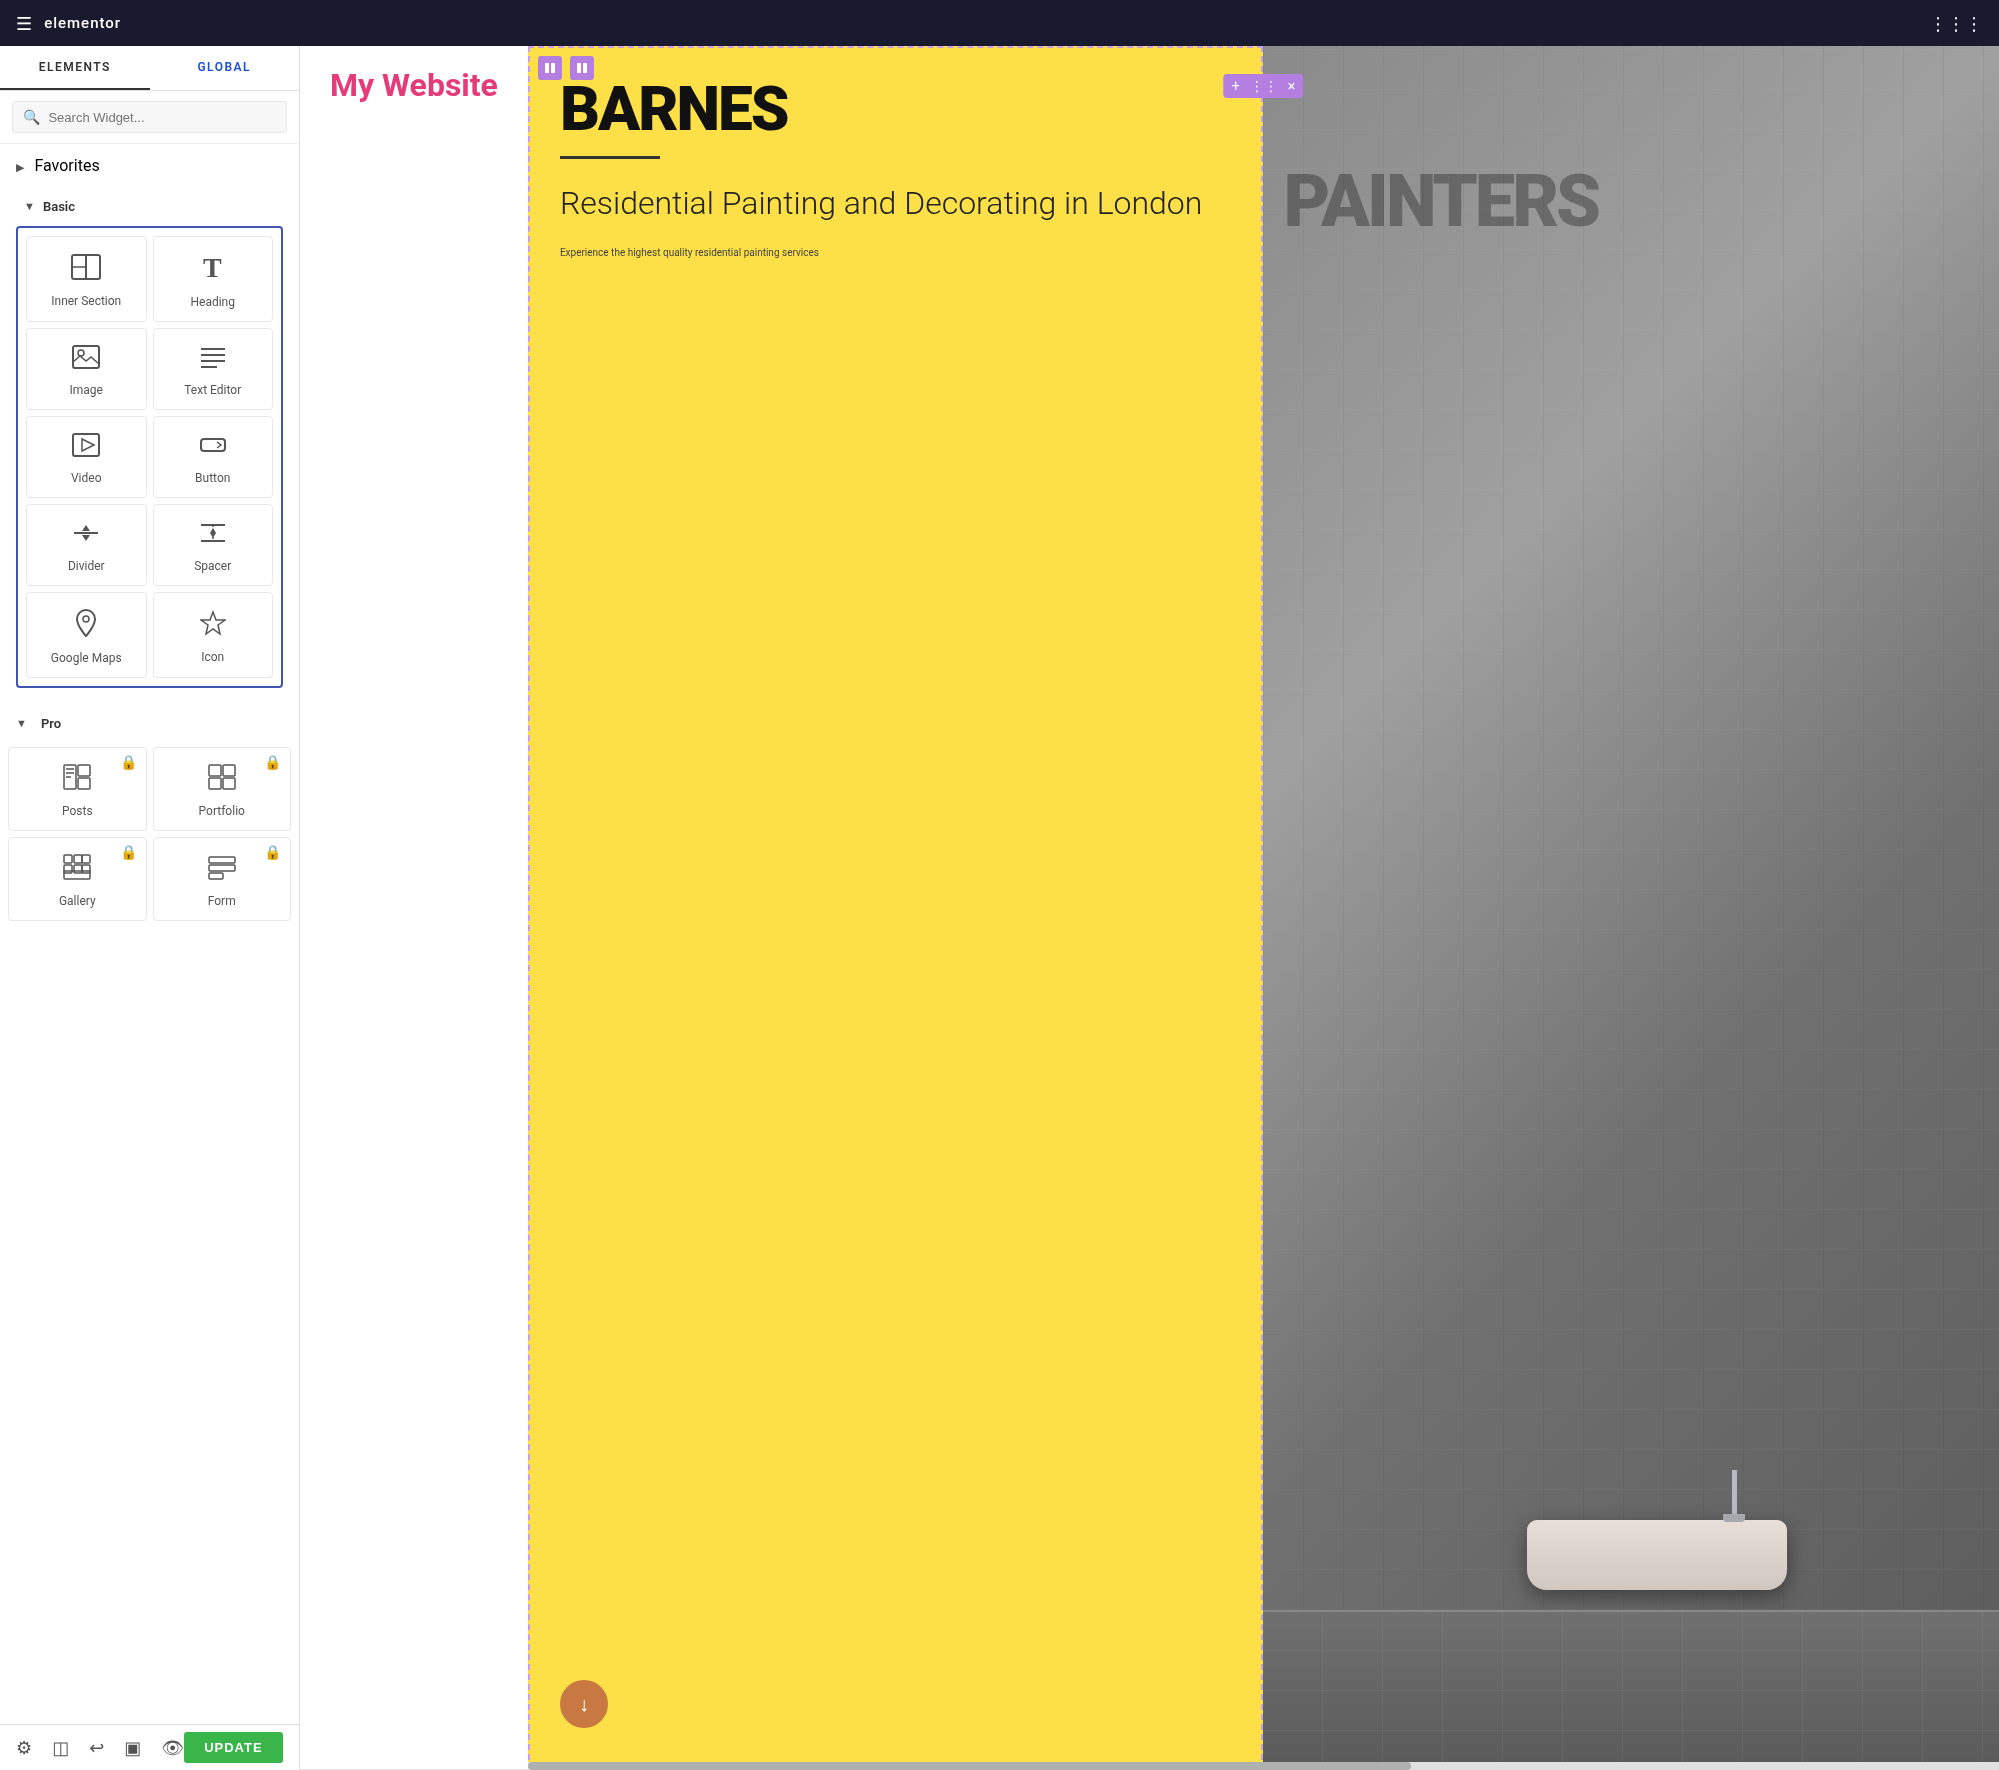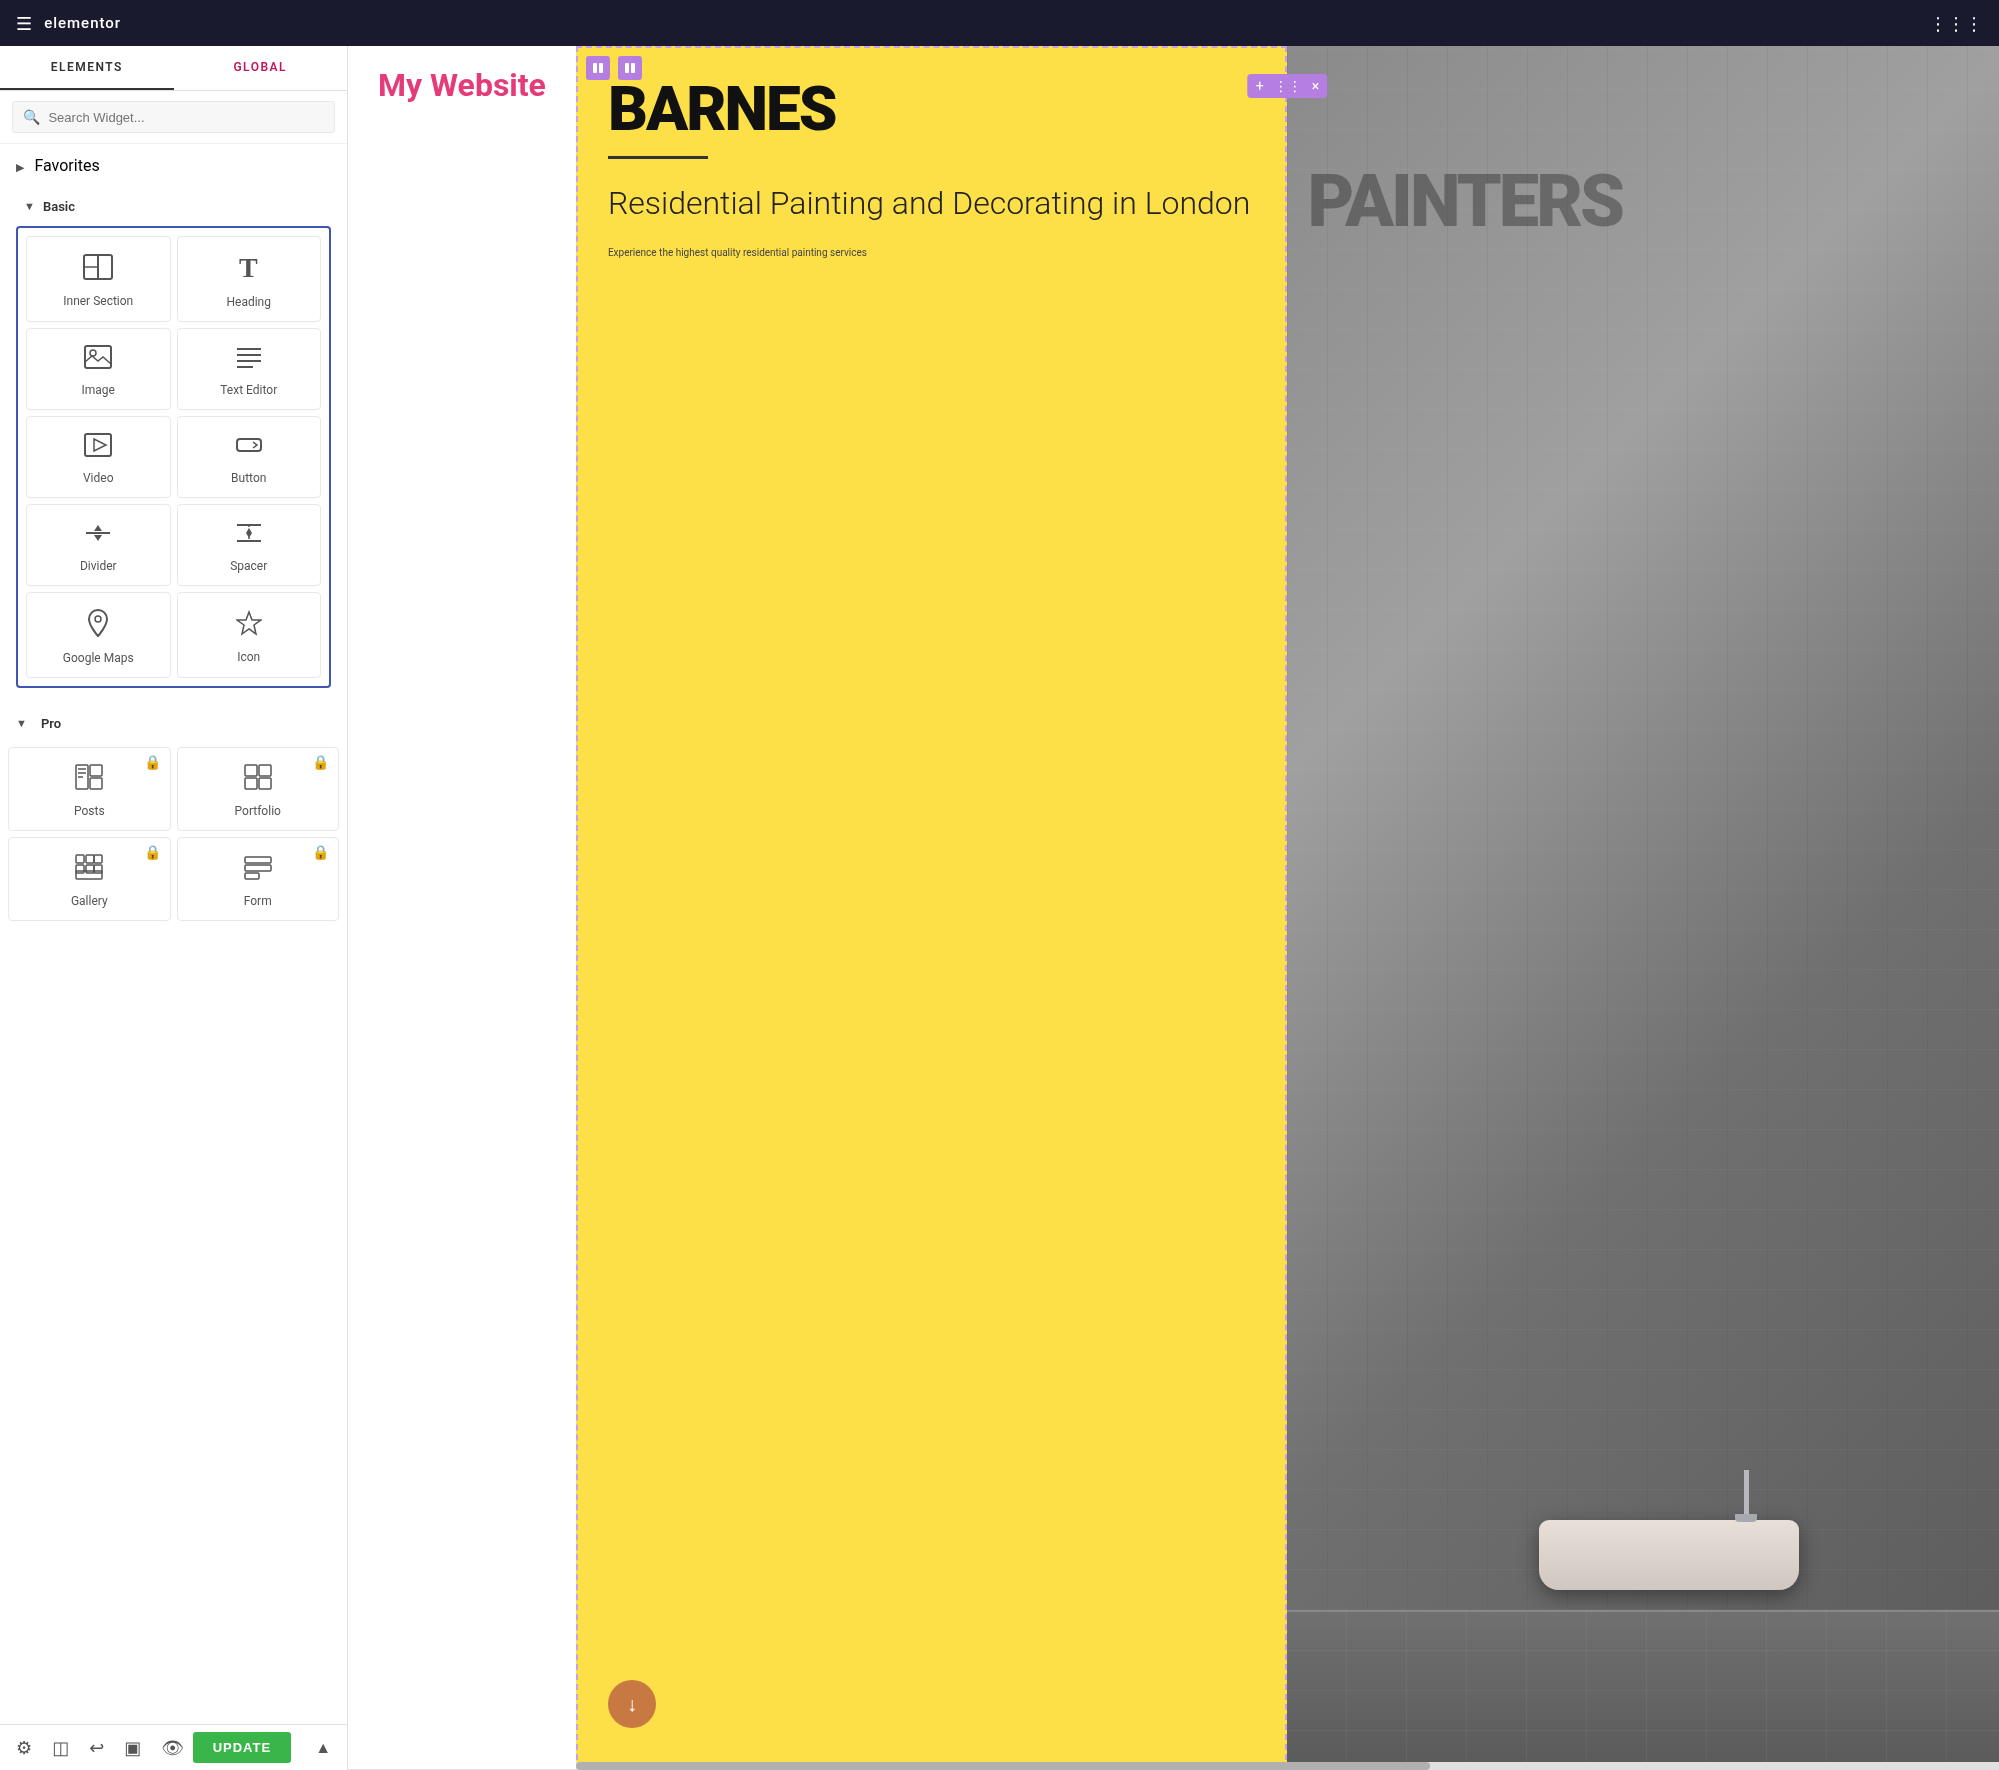--- a/index.html
+++ b/index.html
@@ -13,29 +13,29 @@
     .top-bar-left { display: flex; align-items: center; gap: 12px; }
     .hamburger-icon { color: #fff; font-size: 18px; cursor: pointer; }
     .top-bar-title { color: #fff; font-size: 15px; font-weight: 500; letter-spacing: 1px; }
     .grid-icon { color: #fff; font-size: 18px; cursor: pointer; }
 
     
     .main-layout { display: flex; flex: 1; overflow: hidden; }
 
     
     .sidebar {
-      width: 348px; background: #fff; display: flex; flex-direction: column;
+      width: 300px; background: #fff; display: flex; flex-direction: column;
       border-right: 1px solid #e0e0e0; flex-shrink: 0; overflow: hidden;
     }
 
     
     .sidebar-tabs { display: flex; border-bottom: 1px solid #e0e0e0; }
     .sidebar-tab {
       flex: 1; text-align: center; padding: 14px 0; font-size: 12px;
-      font-weight: 600; letter-spacing: 1.5px; cursor: pointer; color: #be185d;
+      font-weight: 600; letter-spacing: 1.5px; cursor: pointer; color: #1d4ed8;
       border-bottom: 2px solid transparent;
     }
     .sidebar-tab.active { color: #333; border-bottom: 2px solid #333; }
 
     
     .search-container { padding: 10px 12px; border-bottom: 1px solid #f0f0f0; }
     .search-box {
       display: flex; align-items: center; background: #f7f7f7;
       border: 1px solid #e8e8e8; border-radius: 3px; padding: 7px 10px; gap: 8px;
     }

